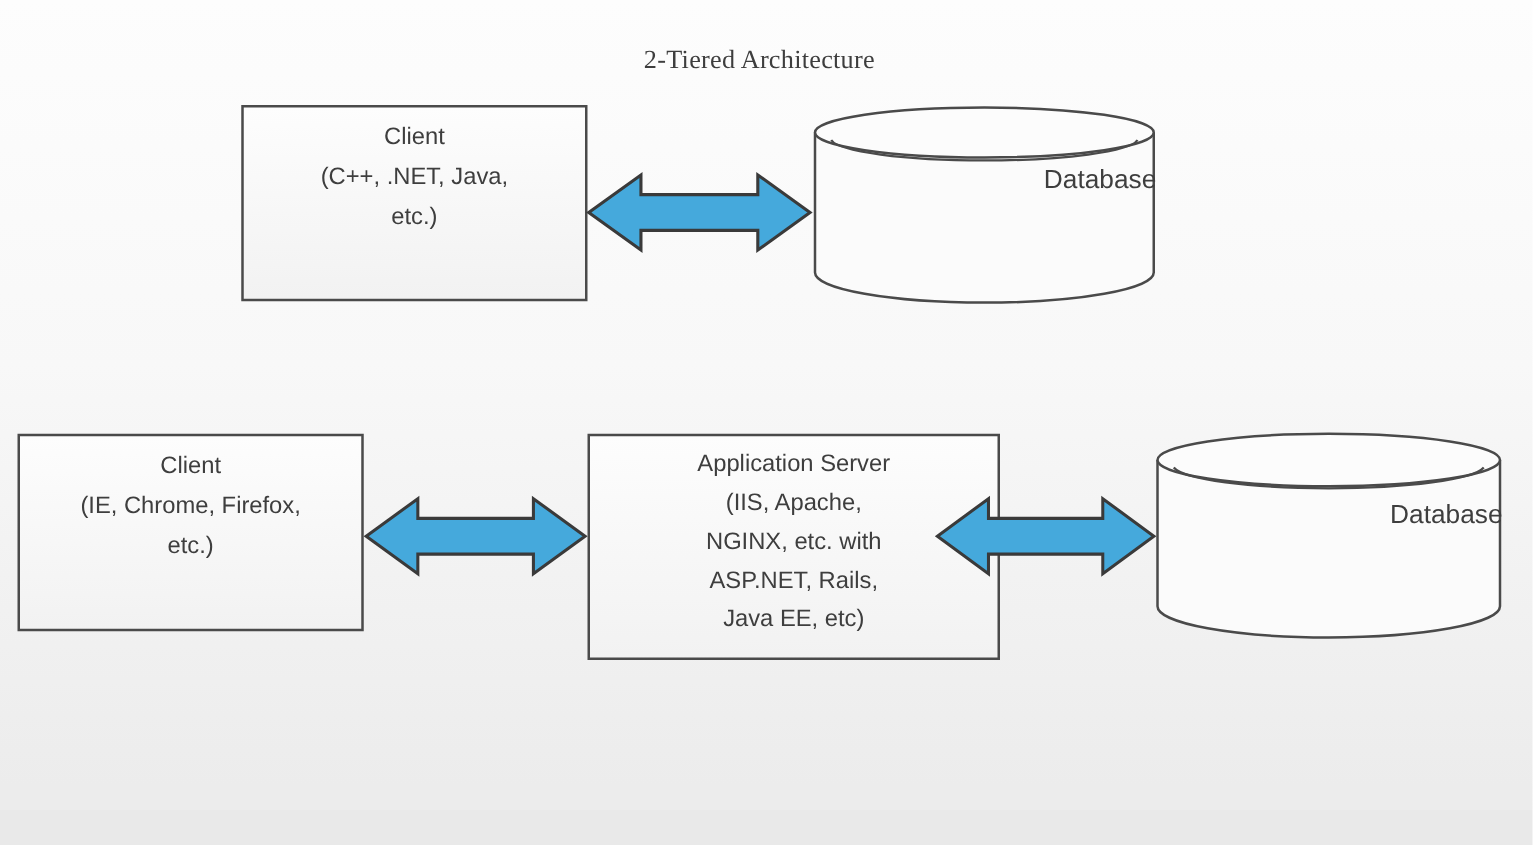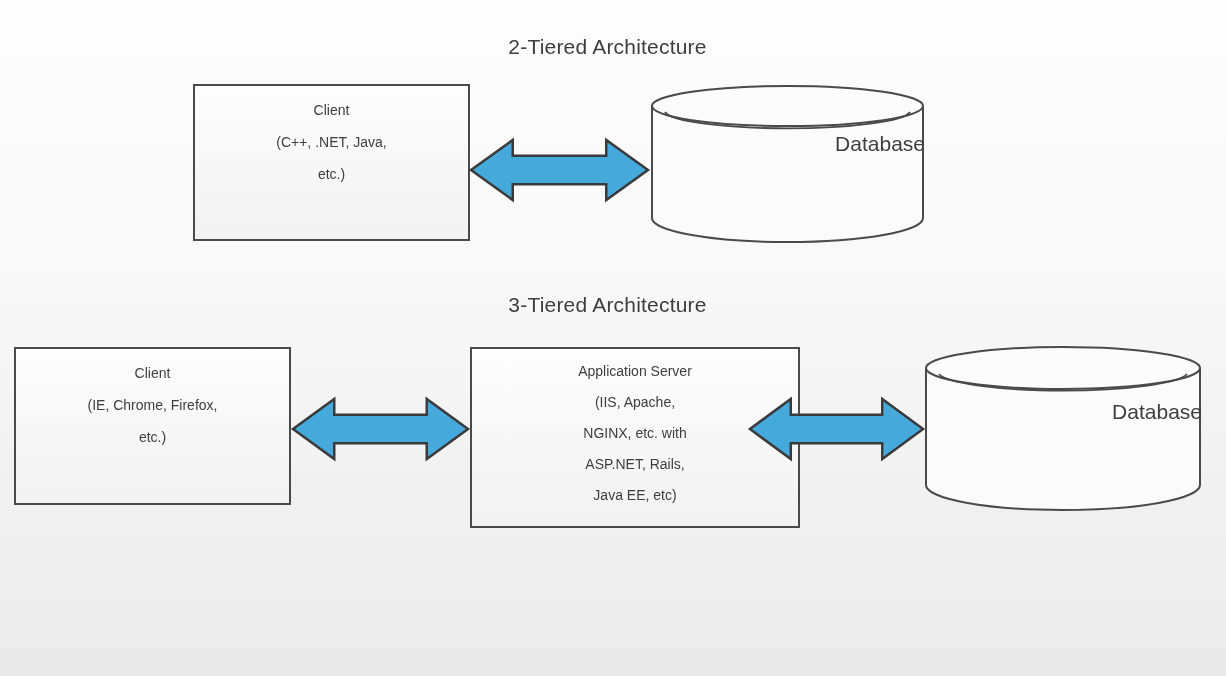--- a/index.html
+++ b/index.html
@@ -27,34 +27,35 @@
   .diagram-title {
     position: absolute;
     left: 0;
     width: 1215px;
     margin: 0;
     text-align: center;
     font-size: 21px;
     font-weight: 400;
     color: #3E3E3E;
     letter-spacing: 0.2px;
+    font-family: Liberation Serif, serif;
   }
   .title-2t { top: 35px; }
   .title-3t { top: 293px; }
 
   .shape-box {
     position: absolute;
     box-sizing: border-box;
     border: 2px solid #4A4A4A;
     background: linear-gradient(180deg, #FDFDFD 0%, #F2F2F2 100%);
     text-align: center;
   }
   .shape-label {
     white-space: pre-line;
-    font-size: 14px;
+    font-size: 19px;
     line-height: 32px;
     color: #3E3E3E;
     padding-top: 8px;
   }
   .box-client-2t { left: 193px; top: 84px;  width: 277px; height: 157px; }
   .box-client-3t { left: 14px;  top: 347px; width: 277px; height: 158px; }
   .box-appserver { left: 470px; top: 347px; width: 330px; height: 181px; }
   .box-appserver .shape-label { line-height: 31px; padding-top: 7px; }
 
   .arrow-svg { position: absolute; }
@@ -102,21 +103,20 @@
 
   <div class="cylinder cyl-2t">
     <svg viewBox="0 0 275 160" preserveAspectRatio="none">
       <path d="M 2 22 L 2 134 A 135 24 0 0 0 273 134 L 273 22" fill="#FBFBFB" stroke="#4A4A4A" stroke-width="2"></path>
       <ellipse cx="137.5" cy="22" rx="135.5" ry="20" fill="#FCFCFC" stroke="#4A4A4A" stroke-width="2"></ellipse>
       <path d="M 15 28 A 123 18 0 0 0 260 28" fill="none" stroke="#4A4A4A" stroke-width="1.8"></path>
     </svg>
     <div class="cyl-label">Database</div>
   </div>
 
-  <h2 class="diagram-title title-3t">3-Tiered Architecture</h2>
 
   <div class="shape-box box-client-3t">
     <div class="shape-label">Client
 (IE, Chrome, Firefox,
 etc.)</div>
   </div>
 
   <svg class="arrow-svg arrow-3ta" viewBox="0 0 184 67" preserveAspectRatio="none">
     <polygon points="3,33.5 45,3 45,19 139,19 139,3 181,33.5 139,64 139,48 45,48 45,64" stroke="#3A3A3A" stroke-width="2.5" stroke-linejoin="miter" fill="#45A9DC"></polygon>
   </svg>

